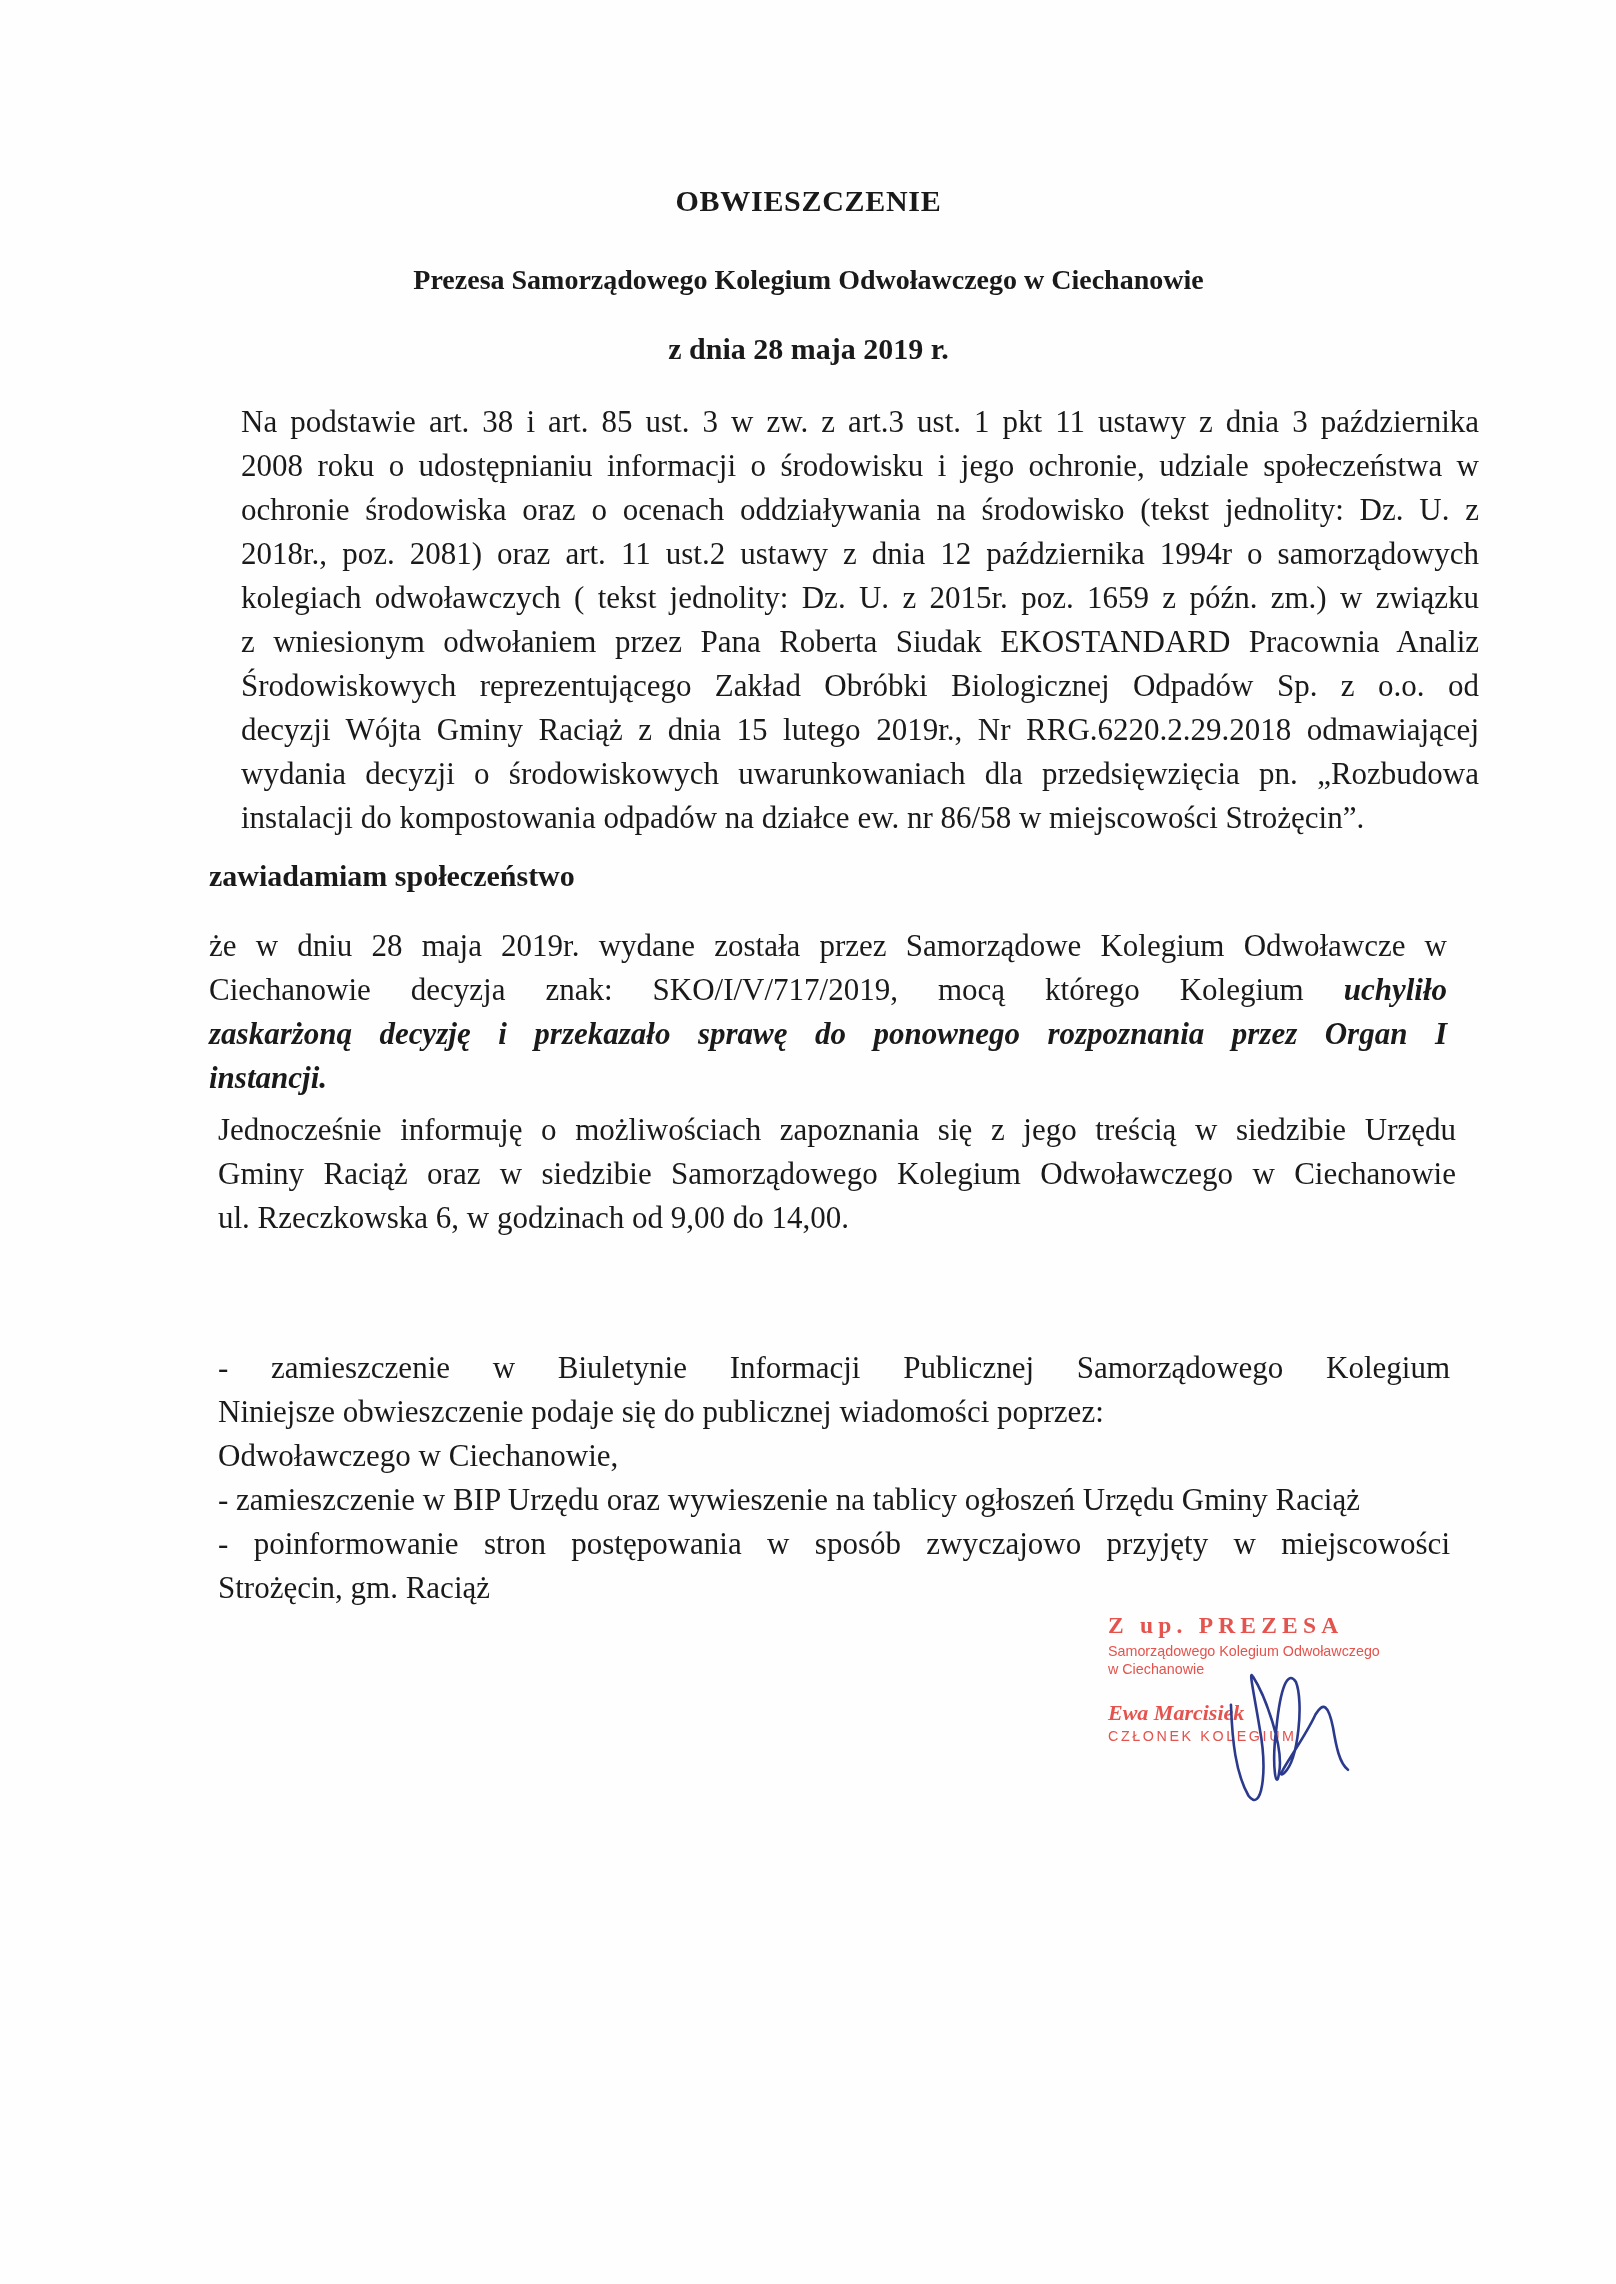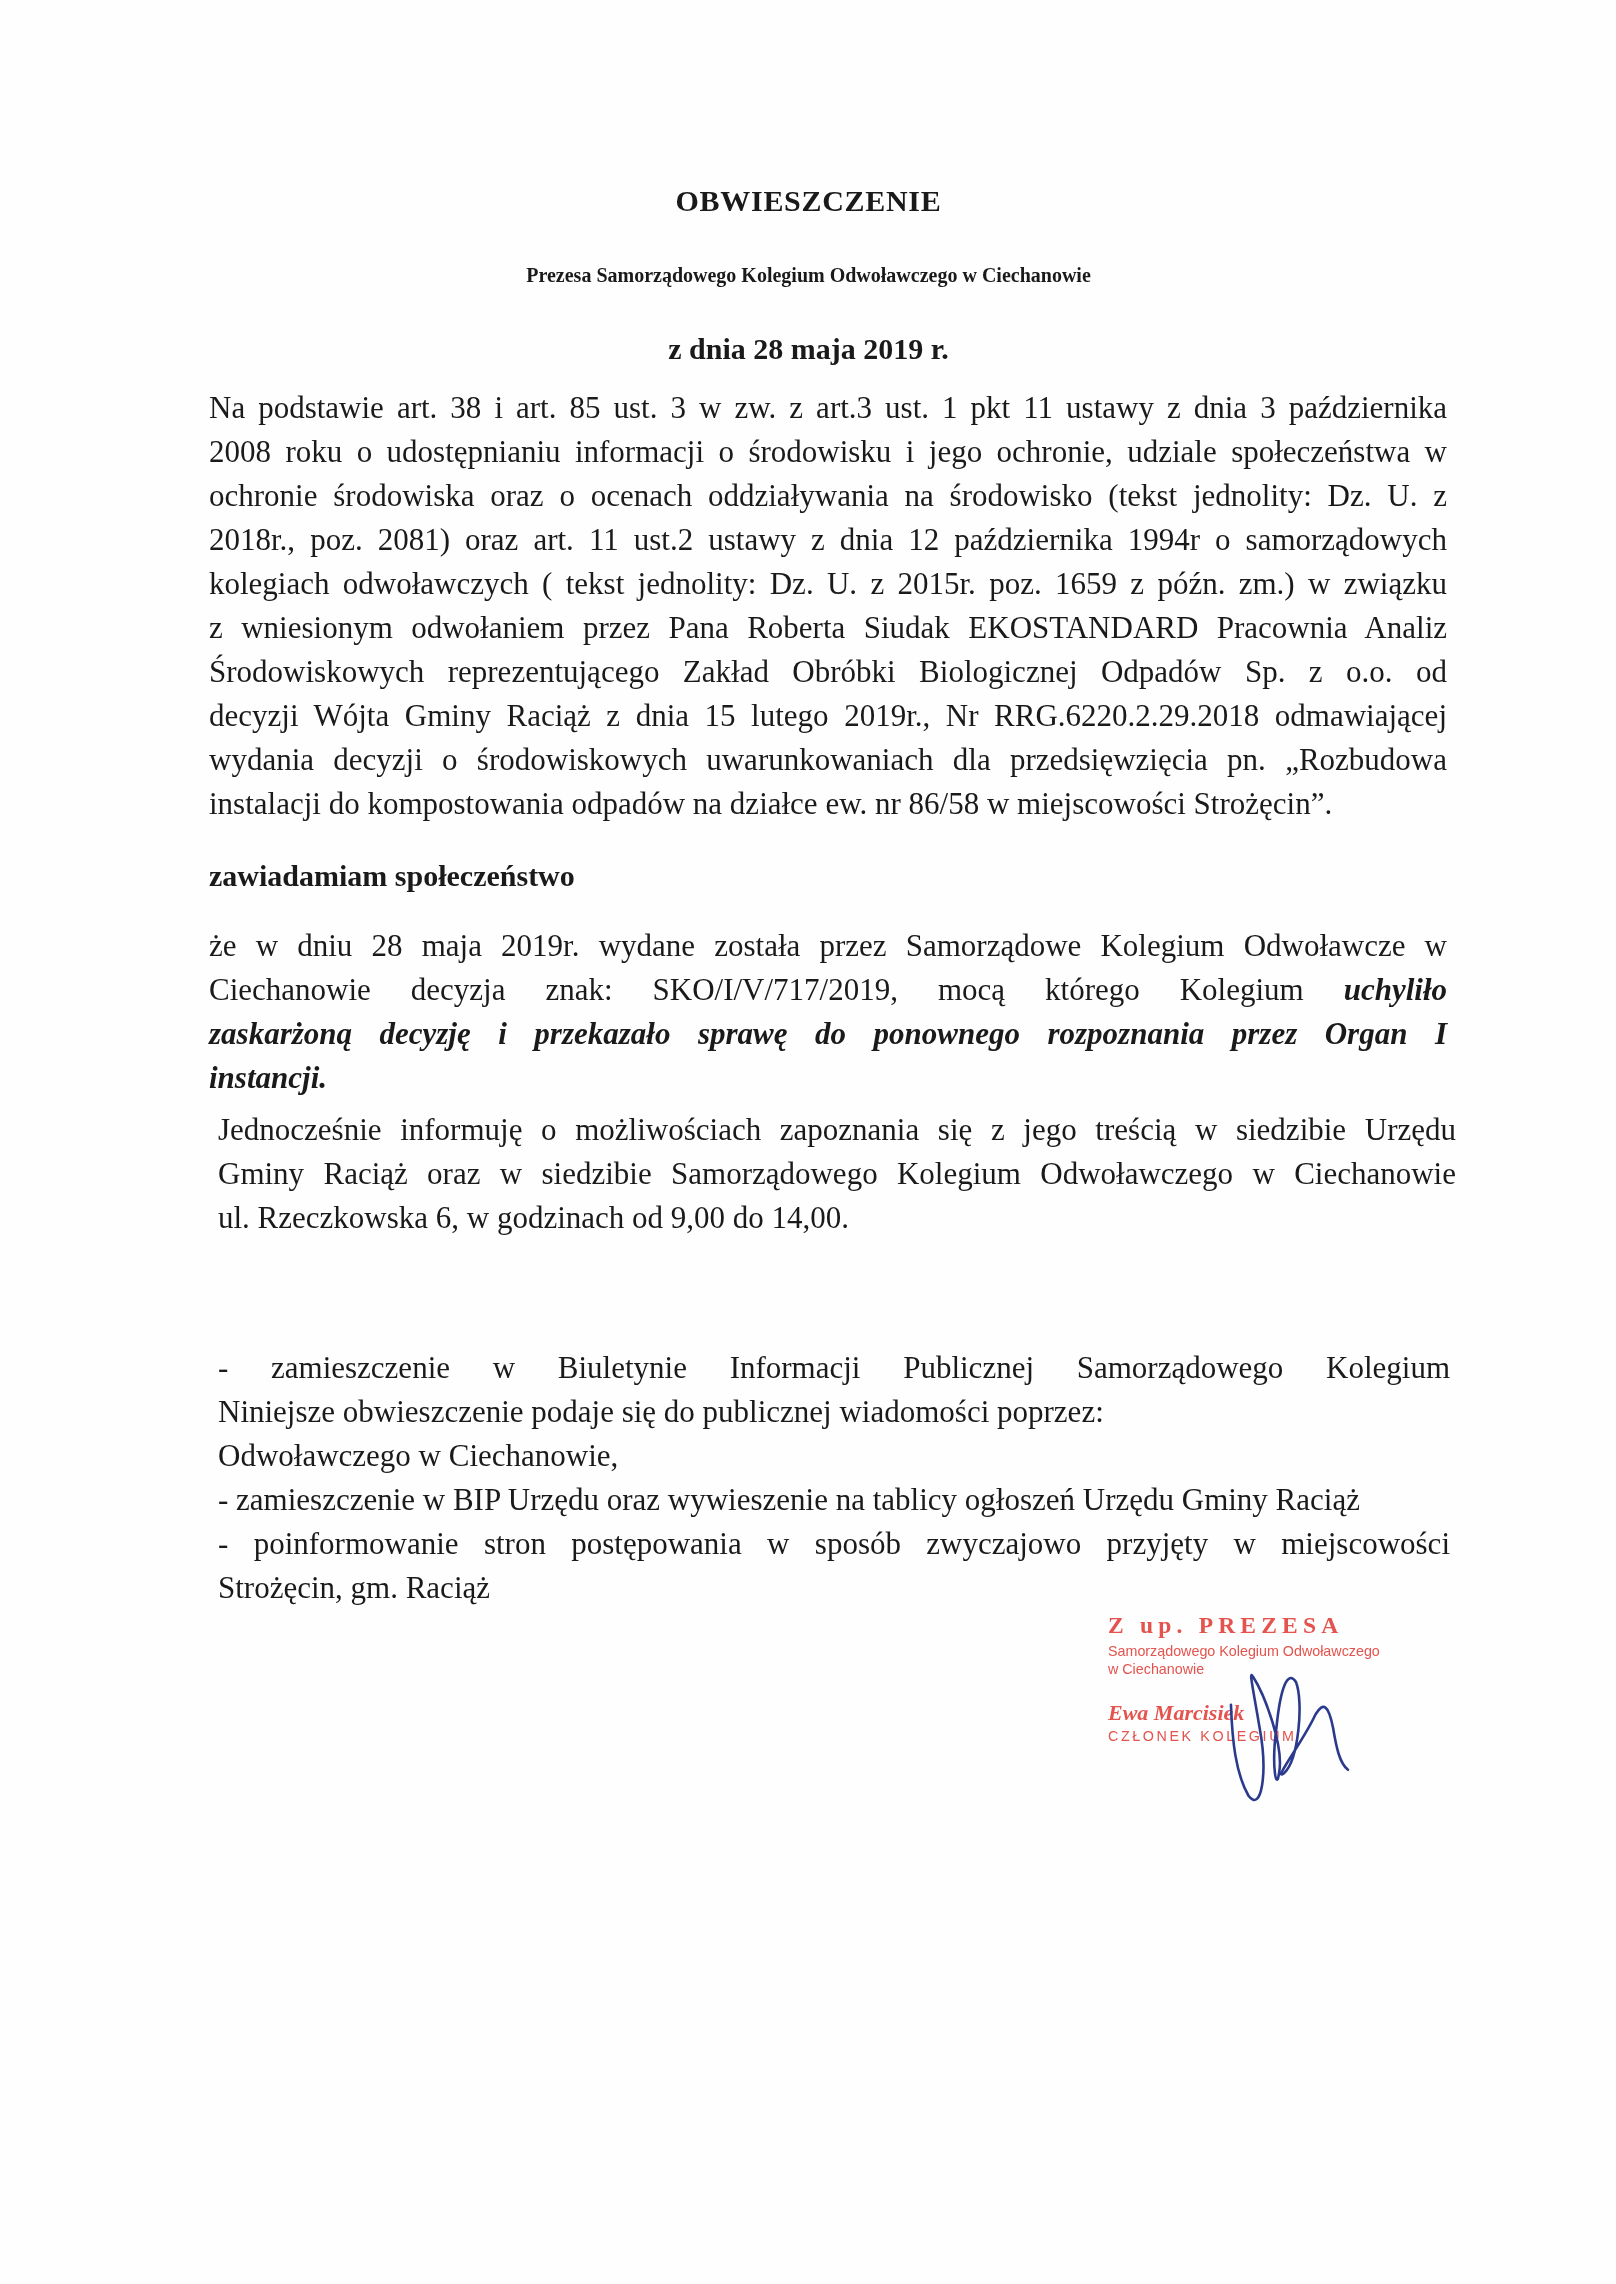--- a/index.html
+++ b/index.html
@@ -1,26 +1,26 @@
 <!DOCTYPE html>
 <html style="font-size:10.4px"><head>
 <meta charset="utf-8">
 <style>
   html, body { margin: 0; padding: 0; background: #ffffff; }
   body { width: 1617px; height: 2284px; position: relative; overflow: hidden;
          font-family: "Liberation Serif", "DejaVu Serif", serif; color: #1a1a1a; }
   .page { position: absolute; left: 0; top: 0; width: 1617px; height: 2284px; background: #fefefe; }
   .title { position: absolute; left: 0; width: 1617px; text-align: center; font-weight: bold; }
   #t1 { top: 184px; font-size: 30px; letter-spacing: 0.7px; }
-  #t2 { top: 264px; font-size: 20px; }
+  #t2 { top: 264px; font-size: 28px; }
   #t3 { top: 332px; font-size: 30px; }
   .body { position: absolute; left: 209px; width: 1238px; font-size: 31px; line-height: 44px; text-align: justify; }
   .line { display: block; white-space: nowrap; }
   .just { text-align: justify; text-align-last: justify; white-space: normal; }
-  #p1 { top: 386px; }
+  #p1 { top: 400px; margin-left: 32px; }
   #h1 { position: absolute; left: 209px; top: 859px; font-size: 30px; font-weight: bold; text-align: right; }
   #p2 { top: 924px; }
   #p3 { top: 1108px; left: 218px; }
   #p4 { top: 1346px; left: 218px; width: 1232px; }
   b { font-weight: bold; font-style: italic; }
   .stamp { position: absolute; left: 1108px; top: 1596px; width: 359px; height: 169px; color: #e4534d; font-family: "Liberation Sans", sans-serif; }
   .stamp .s1 { position: absolute; top: 15.6px; left: 0; width: 359px; font-family: "Liberation Serif", serif; font-weight: bold; font-size: 23.5px; letter-spacing: 5.2px; }
   .stamp .s2 { position: absolute; top: 47px; left: 0; width: 359px; font-size: 14.3px; }
   .stamp .s3 { position: absolute; top: 65px; left: 0; width: 359px; font-size: 14.3px; }
   .stamp .s4 { position: absolute; top: 104px; left: 0; width: 359px; font-family: "Liberation Serif", serif; font-style: italic; font-weight: bold; font-size: 22px; }

